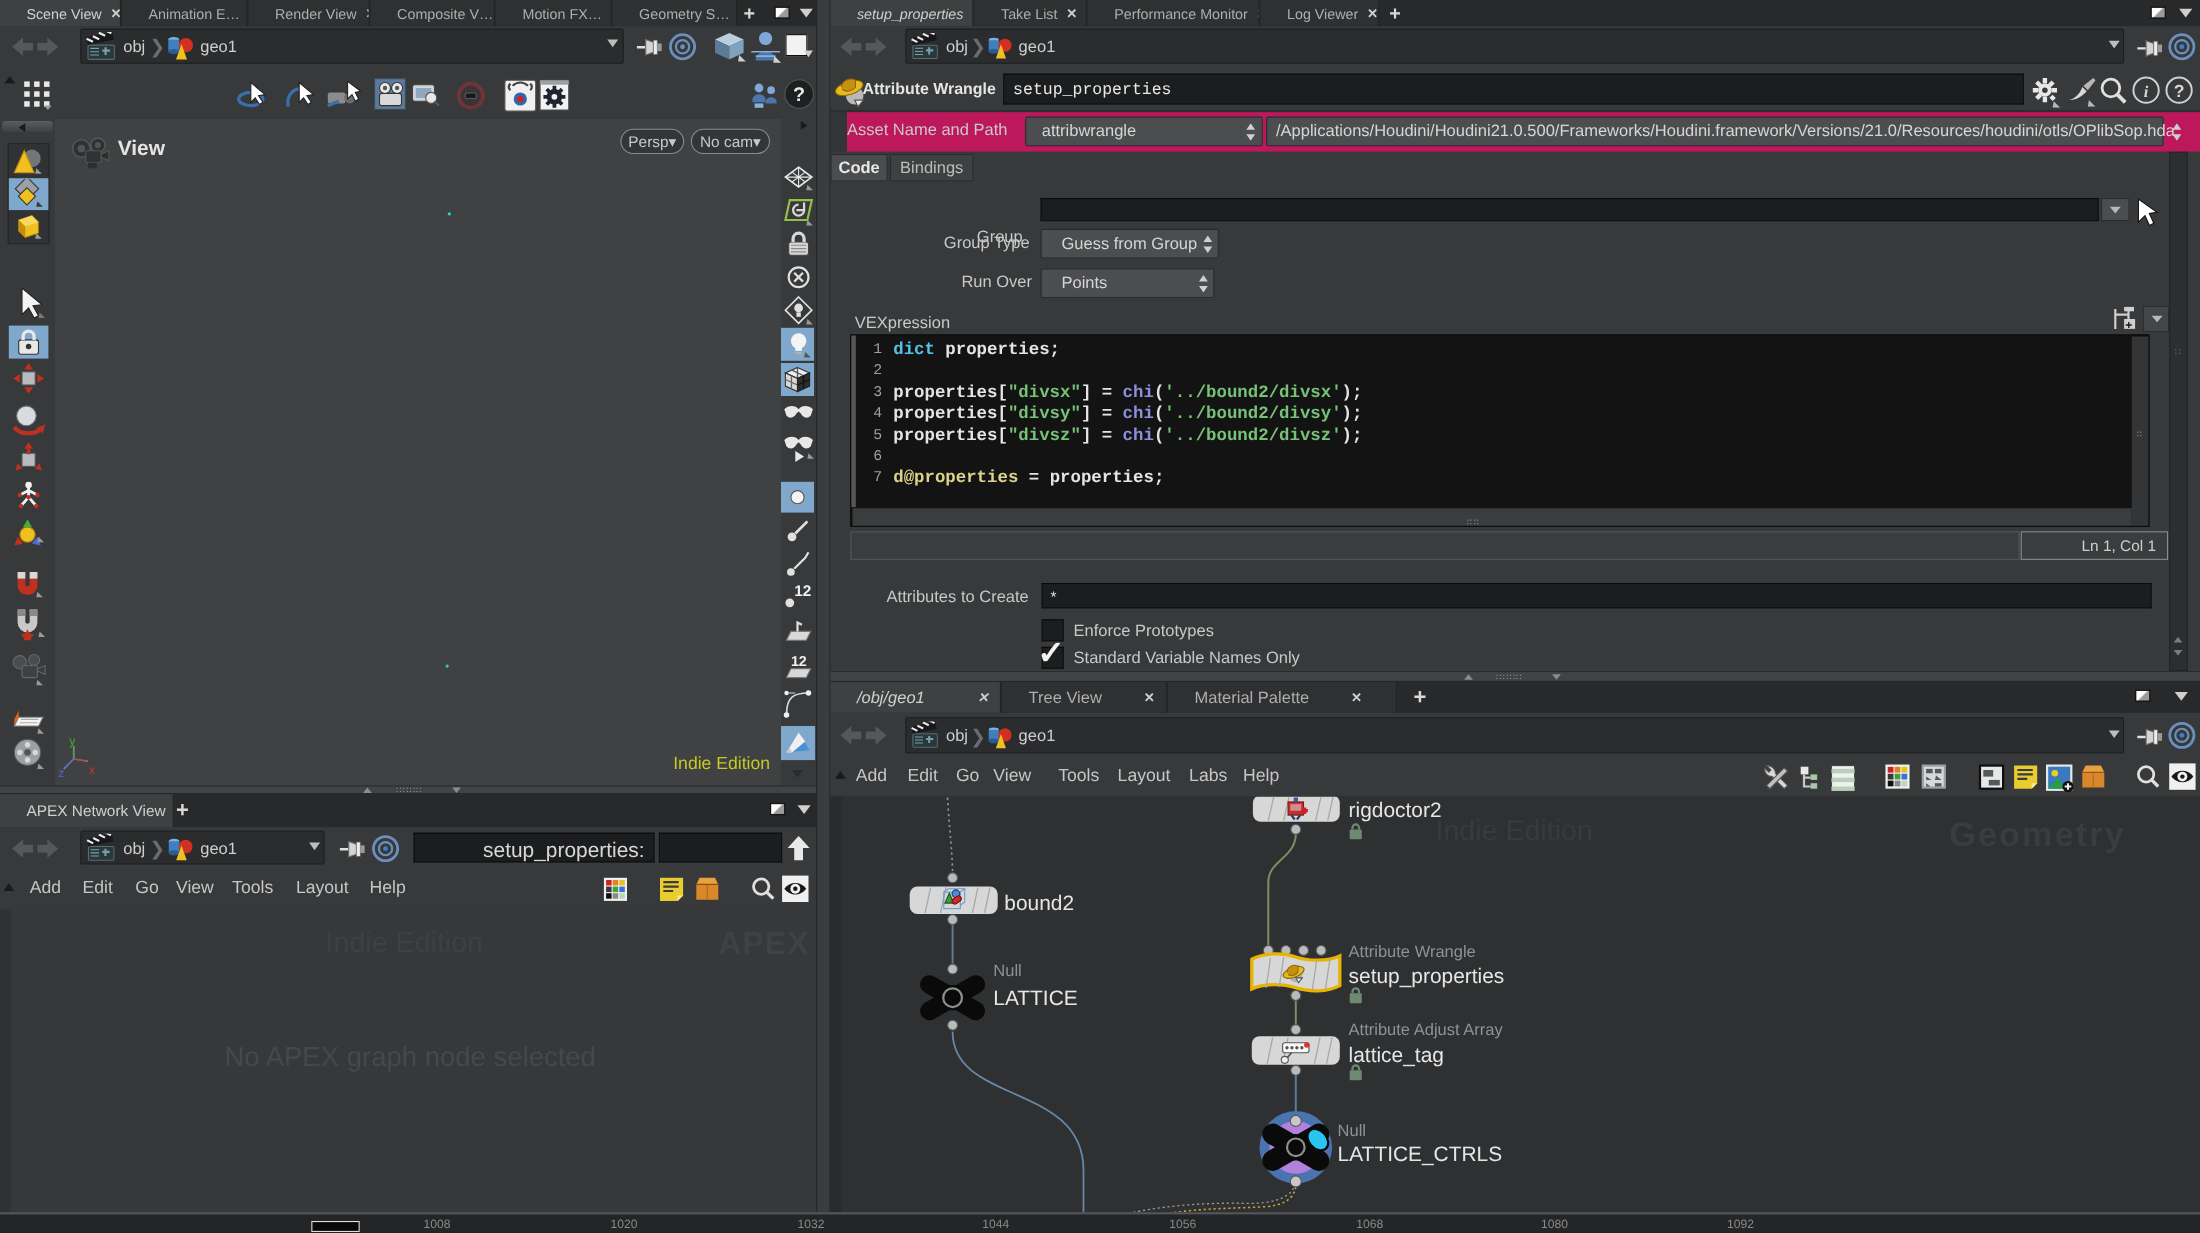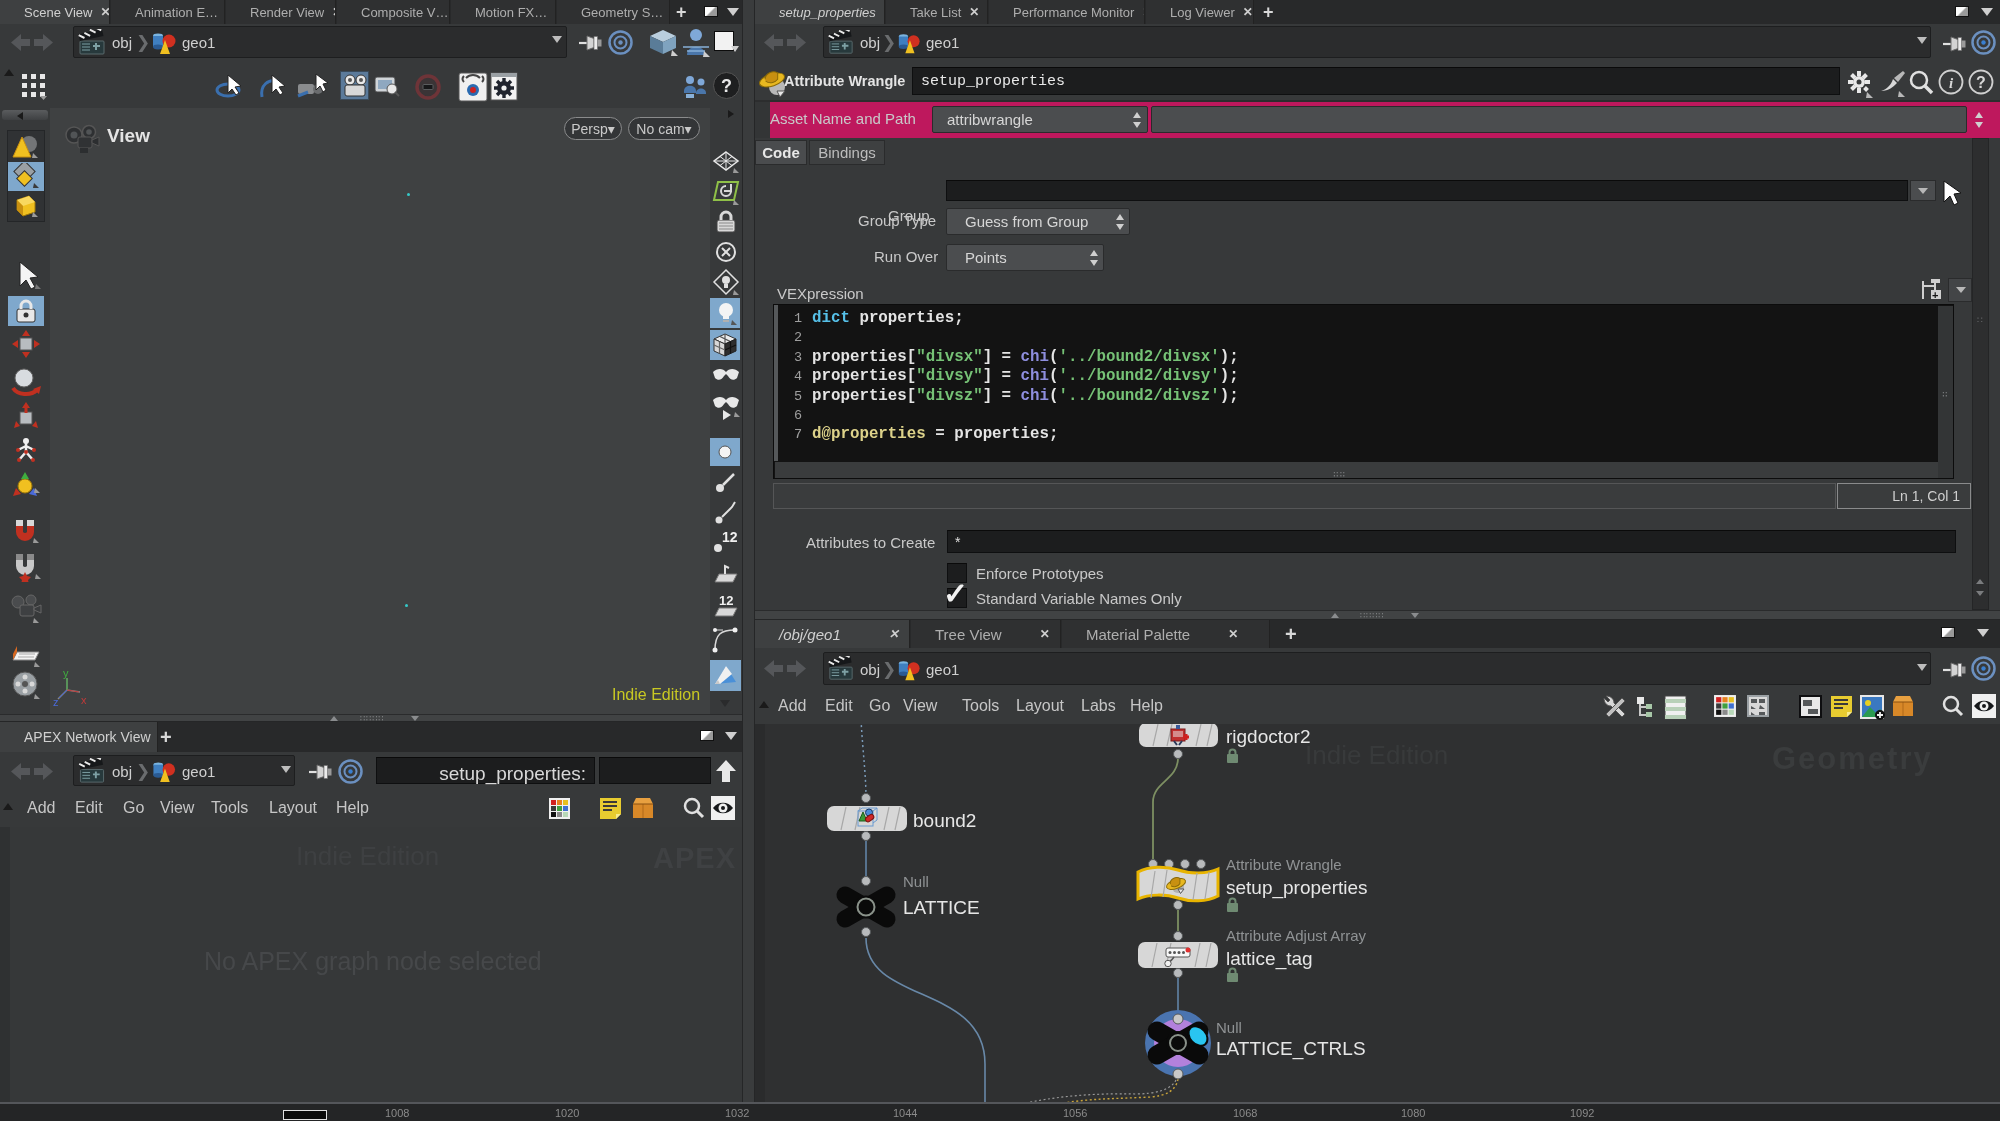--- a/index.html
+++ b/index.html
@@ -582,41 +582,42 @@
 
 <div class="abs" style="left:755px;top:102px;width:1245px;height:36px;background:#be185d;margin-left:15px;" id="asset-row">
   <span class="lbl" style="left:0px;top:8px;">Asset Name and Path</span>
   <div class="dd" style="left:162px;top:4px;width:216px;height:27px;">
         <span style="position:absolute;left:14px;top:4px;">attribwrangle</span>
         <svg style="position:absolute;right:5px;top:5px;" width="10" height="16">
           <path d="M5 0 L9 6 H1 Z M5 16 L1 10 h8 Z" fill="#cfcfcf"></path>
         </svg>
       </div>
   <div class="dd" style="left:381px;top:4px;width:816px;height:27px;">
+        <span style="position:absolute;left:8px;top:4px;">/Applications/Houdini/Houdini21.0.500/Frameworks/Houdini.framework/Versions/21.0/Resources/houdini/otls/OPlibSop.hda</span>
         <svg style="position:absolute;right:-18px;top:5px;" width="10" height="16">
           <path d="M5 0 L9 6 H1 Z M5 16 L1 10 h8 Z" fill="#cfcfcf"></path>
         </svg>
       </div>
 </div>
 
 <div class="abs" style="left:755px;top:138px;width:1245px;height:479px;background:#37393a;" id="params">
   <div class="abs" style="left:0;top:2px;width:52px;height:25px;background:#4a4c4e;border:1px solid #2a2b2c;color:#e8e8e8;font-size:15px;font-weight:bold;text-align:center;line-height:23px;">Code</div>
   <div class="abs" style="left:54px;top:2px;width:76px;height:25px;background:#3e4041;border:1px solid #2a2b2c;color:#bdbdbd;font-size:15px;text-align:center;line-height:23px;">Bindings</div>
 
   <span class="lbl" style="left:133px;top:45px;margin-top:24px;">Group</span>
   <div class="inp" style="left:191px;top:42px;width:962px;height:21px;"></div>
   <div class="abs" style="left:1155px;top:42px;width:26px;height:21px;background:#4b4d4f;border:1px solid #2a2b2c;">
         <span style="position:absolute;left:7px;top:7px;width:0;height:0;border-left:5px solid transparent;border-right:5px solid transparent;border-top:6px solid #b8b8b8;"></span>
       </div>
   <svg class="abs" style="left:1186px;top:42px;" width="22" height="28" viewBox="0 0 22 28">
         <path d="M3 1 L3 22 L9 16 L13 25 L17 23 L13 14 L20 13 Z" fill="#ffffff" stroke="#111"></path>
       </svg>
 
   <span class="lbl" style="left:103px;top:74px;">Group Type</span>
-  <div class="dd" style="left:191px;top:70px;width:184px;height:27px;">
+  <div class="dd" style="left:191px;top:70px;width:162px;height:27px;">
         <span style="position:absolute;left:18px;top:4px;">Guess from Group</span>
         <svg style="position:absolute;right:4px;top:5px;" width="10" height="16">
           <path d="M5 0 L9 6 H1 Z M5 16 L1 10 h8 Z" fill="#cfcfcf"></path>
         </svg>
       </div>
 
   <span class="lbl" style="left:119px;top:110px;">Run Over</span>
   <div class="dd" style="left:191px;top:106px;width:158px;height:27px;">
         <span style="position:absolute;left:18px;top:4px;">Points</span>
         <svg style="position:absolute;right:4px;top:5px;" width="10" height="16">

